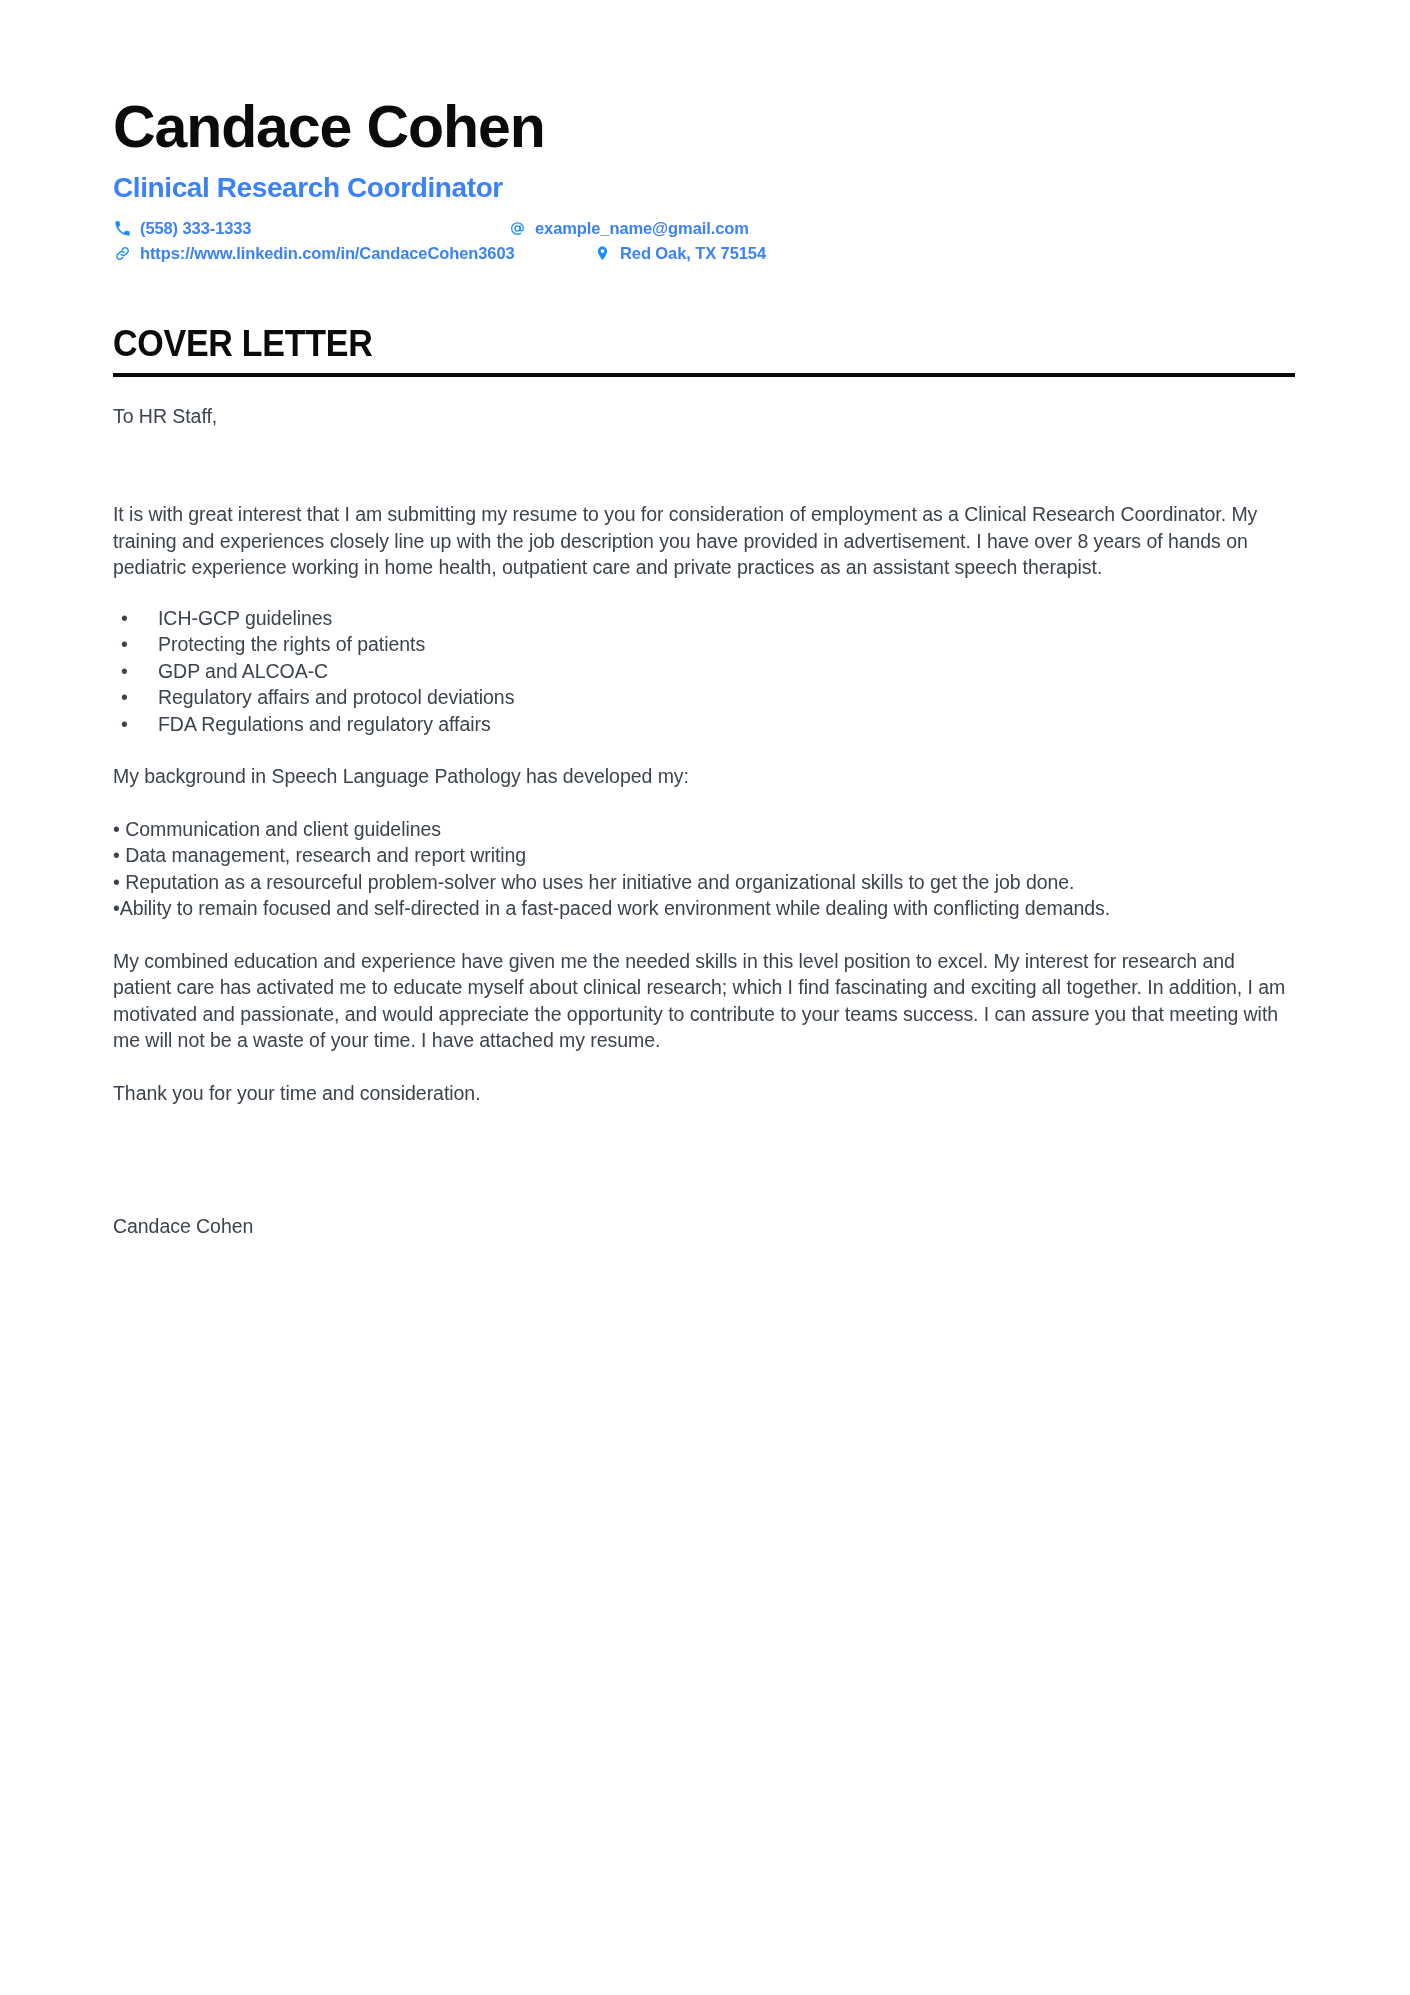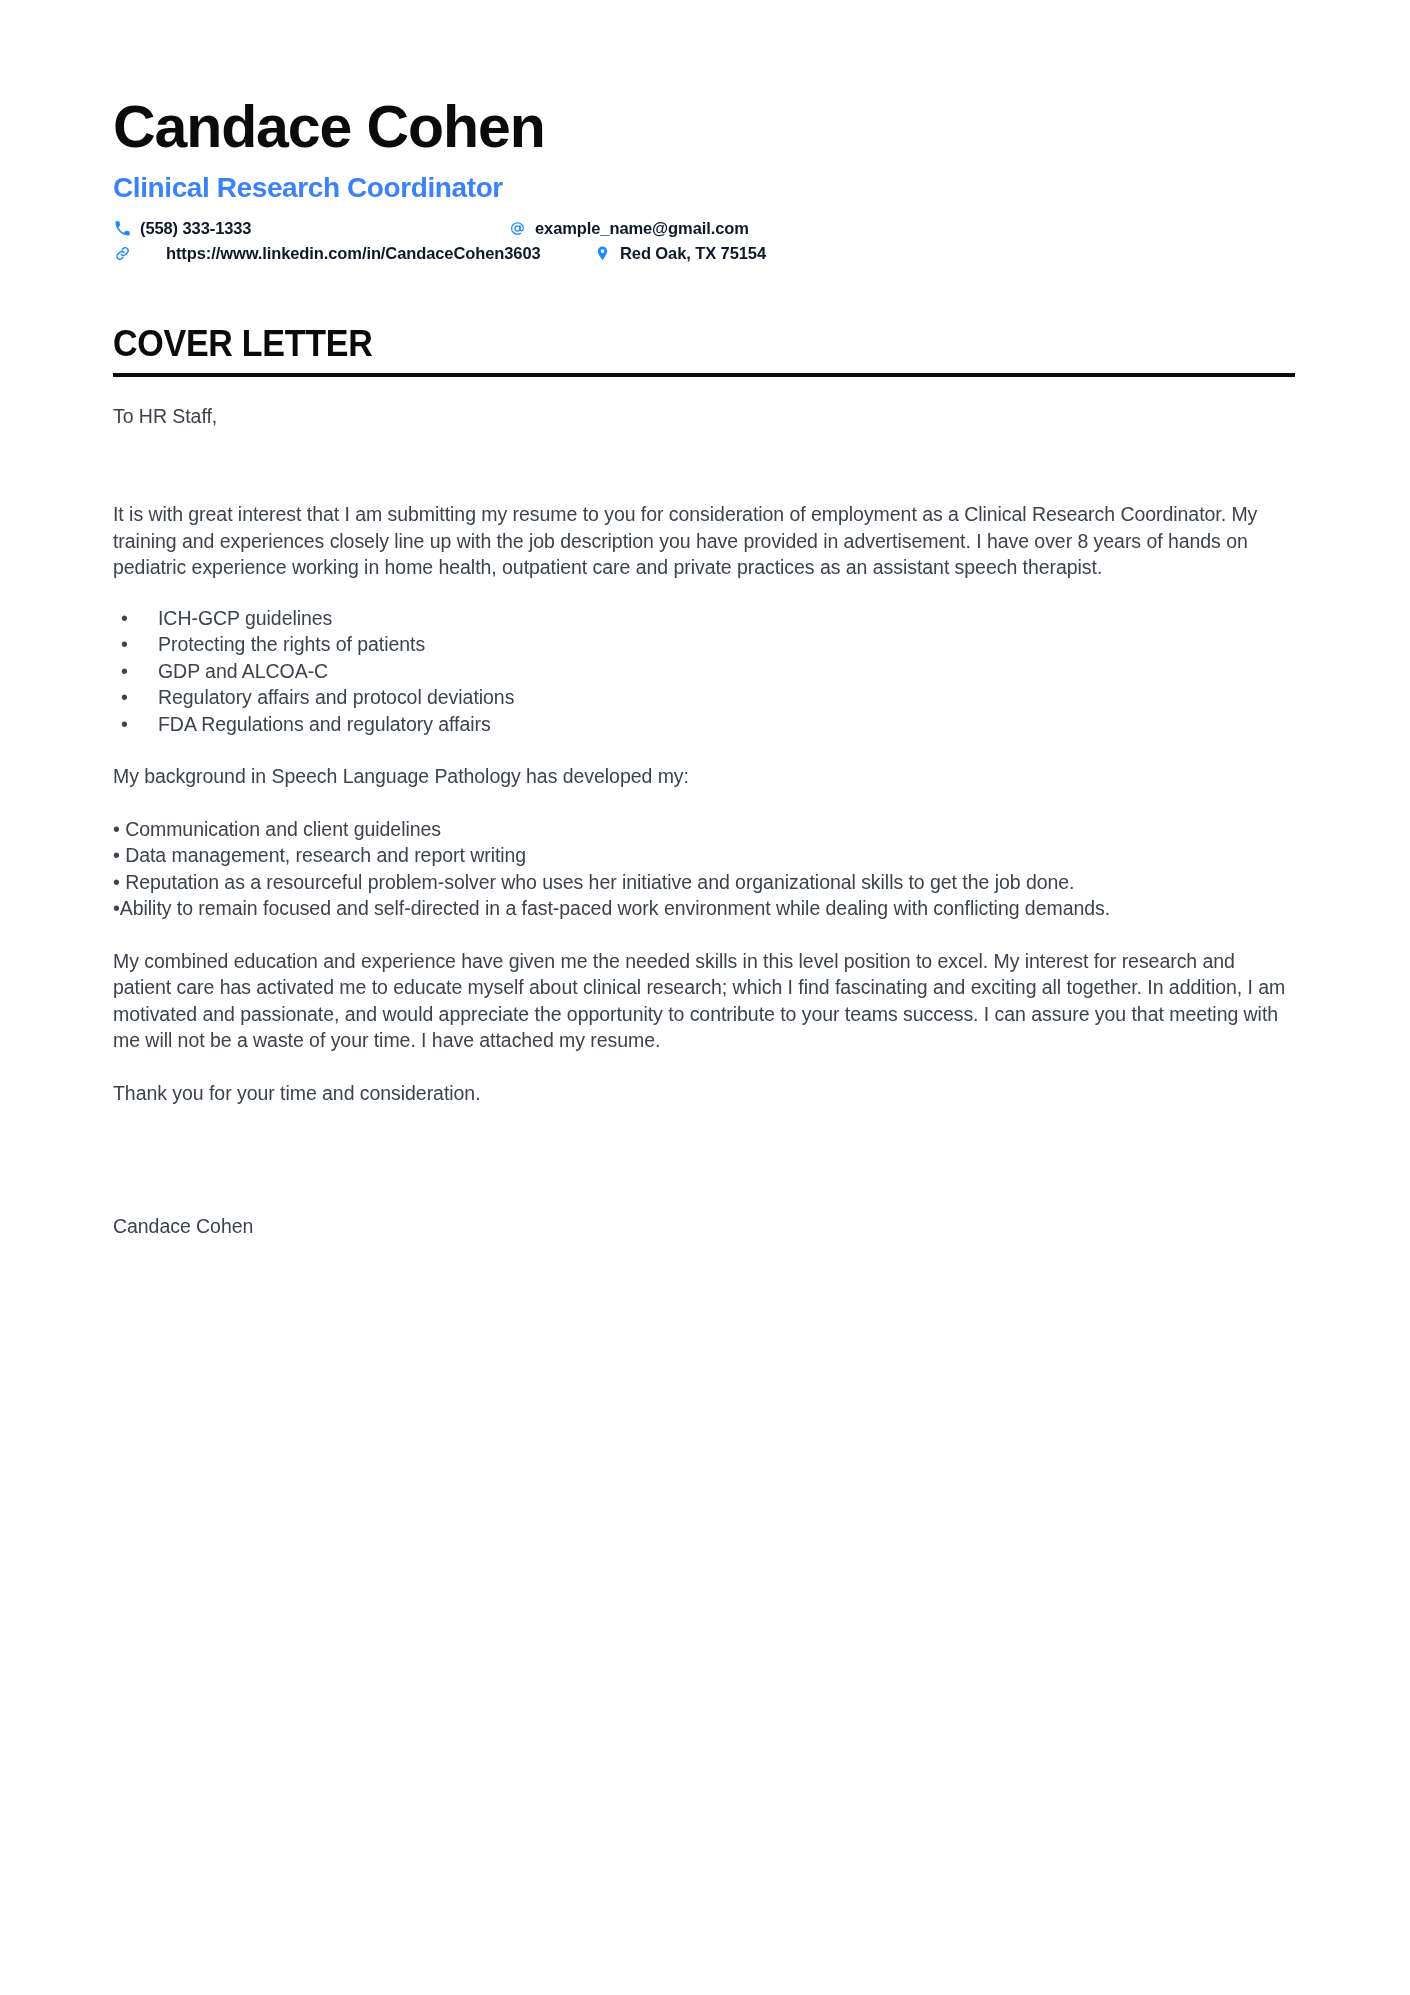--- a/index.html
+++ b/index.html
@@ -48,27 +48,27 @@
   .contact-row {
     display: flex;
     align-items: flex-start;
     margin-bottom: 6px;
   }
   .contact-item {
     display: flex;
     align-items: center;
     font-size: 16.5px;
     font-weight: 700;
-    color: #0f172a;
+    color: #3b82f6;
     letter-spacing: -0.1px;
     white-space: nowrap;
   }
   .c-phone   { width: 395px; }
   .c-email   { width: 400px; }
-  .c-link    { width: 480px; gap: 26px; }
+  .c-link    { width: 480px; }
   .c-loc     { width: 300px; }
 
   .ico {
     display: inline-flex;
     align-items: center;
     justify-content: center;
     width: 19px;
     height: 19px;
     margin-right: 8px;
     flex: 0 0 auto;

